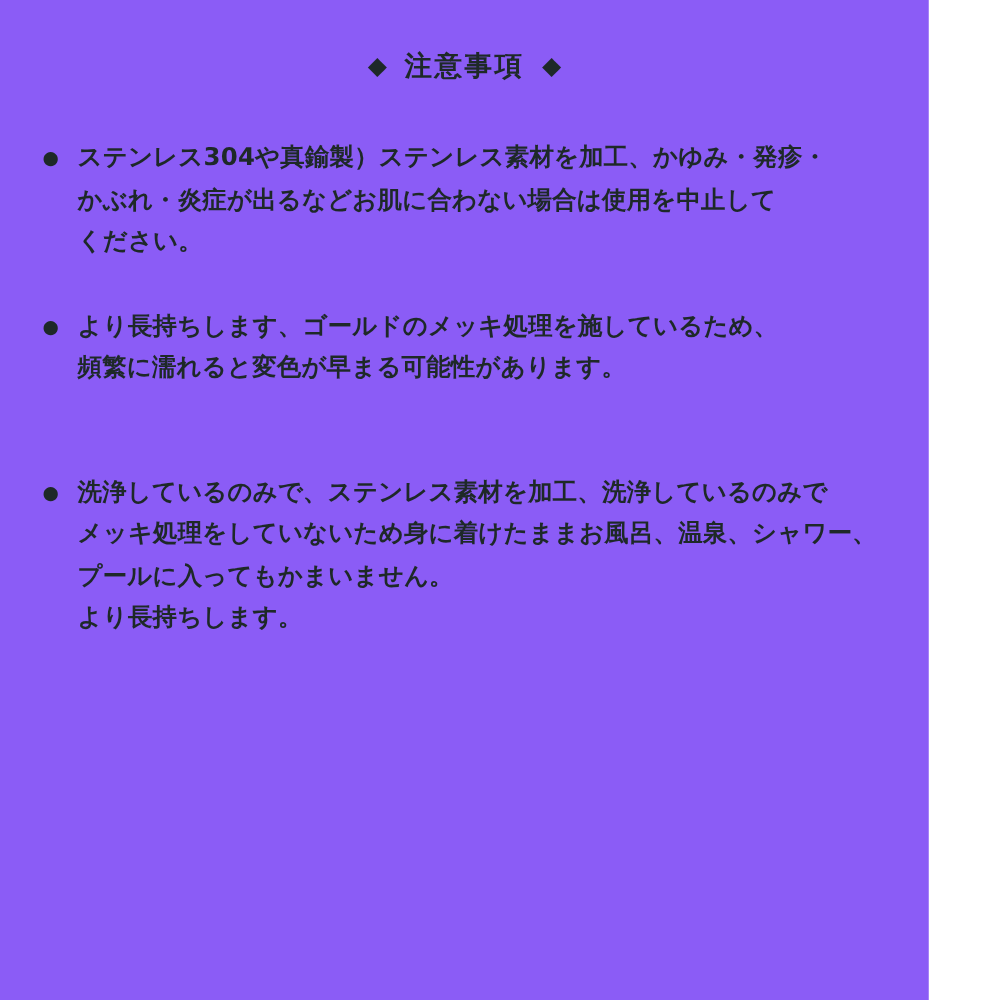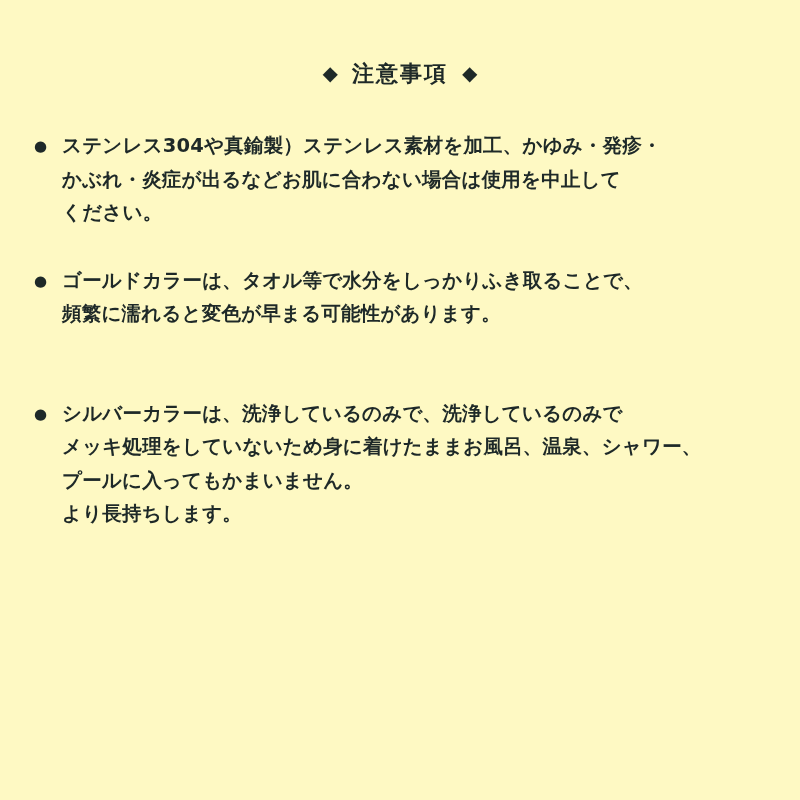--- a/index.html
+++ b/index.html
@@ -5,24 +5,24 @@
   * { margin: 0; padding: 0; box-sizing: border-box; }
   html, body { width: 800px; height: 800px; }
   body {
     background: #ffffff;
     font-family: "DejaVu Sans", "Liberation Sans", sans-serif;
     color: #1e2928;
     font-weight: bold;
     overflow: hidden;
   }
   .page {
-    width: 800px;
+    width: 743px;
     height: 800px;
-    background: #fef9c3;
-    padding-top: 59px;
+    background: #8b5cf6;
+    padding-top: 38px;
   }
   .title {
     text-align: center;
     font-size: 22px;
     line-height: 30px;
     letter-spacing: 2px;
     white-space: nowrap;
   }
   .title .diamond {
     font-size: 20px;
@@ -74,29 +74,29 @@
       <div class="notice-text">
         <div class="notice-line">ステンレス304や真鍮製）ステンレス素材を加工、かゆみ・発疹・</div>
         <div class="notice-line">かぶれ・炎症が出るなどお肌に合わない場合は使用を中止して</div>
         <div class="notice-line">ください。</div>
       </div>
     </div>
 
     <div class="notice notice-2">
       <span class="bullet">●</span>
       <div class="notice-text">
-        <div class="notice-line">ゴールドカラーは、タオル等で水分をしっかりふき取ることで、</div>
+        <div class="notice-line">より長持ちします、ゴールドのメッキ処理を施しているため、</div>
         <div class="notice-line">頻繁に濡れると変色が早まる可能性があります。</div>
       </div>
     </div>
 
     <div class="notice notice-3">
       <span class="bullet">●</span>
       <div class="notice-text">
-        <div class="notice-line">シルバーカラーは、洗浄しているのみで、洗浄しているのみで</div>
+        <div class="notice-line">洗浄しているのみで、ステンレス素材を加工、洗浄しているのみで</div>
         <div class="notice-line">メッキ処理をしていないため身に着けたままお風呂、温泉、シャワー、</div>
         <div class="notice-line">プールに入ってもかまいません。</div>
         <div class="notice-line">より長持ちします。</div>
       </div>
     </div>
 
   </div>
 </div>
 
 </body></html>

